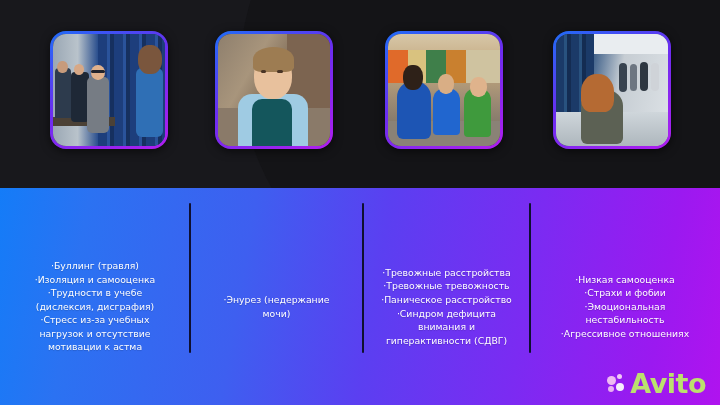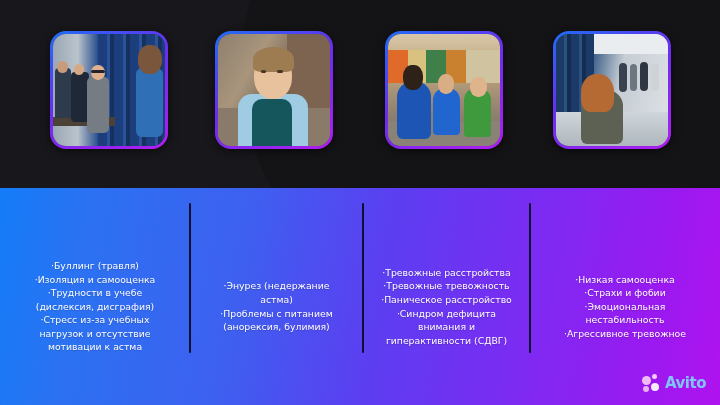--- a/index.html
+++ b/index.html
@@ -189,22 +189,22 @@
     position: relative;
     width: 19px;
     height: 19px;
   }
   .avito-mark i { position: absolute; border-radius: 50%; display: block; }
   .am1 { left: 0;    top: 2px;  width: 9px;  height: 9px;  background: #f7c9f3; }
   .am2 { left: 10px; top: 0;    width: 5px;  height: 5px;  background: #fbd8f8; }
   .am3 { left: 1px;  top: 12px; width: 6px;  height: 6px;  background: #f1bff0; }
   .am4 { left: 9px;  top: 9px;  width: 8px;  height: 8px;  background: #ffffff; }
   .avito-word {
-    color: #7dd3fc;
-    font-size: 15px;
+    color: #bef264;
+    font-size: 27px;
     font-weight: bold;
     letter-spacing: -0.5px;
     line-height: 19px;
   }
 </style>
 </head>
 <body>
 
 <div id="slide">
 
@@ -288,44 +288,42 @@
 (дислексия, дисграфия)</span>
           <span class="li">·Стресс из-за учебных
 нагрузок и отсутствие
 мотивации к астма</span>
         </div>
       </div>
 
       <div class="col col-2">
         <div class="col-text">
           <span class="li">·Энурез (недержание
-астма)</span>
-          <span class="li">·Проблемы с питанием
-(анорексия, булимия)</span>
+мочи)</span>
         </div>
       </div>
 
       <div class="col col-3">
         <div class="col-text">
           <span class="li">·Тревожные расстройства</span>
           <span class="li">·Тревожные тревожность</span>
           <span class="li">·Паническое расстройство</span>
           <span class="li">·Синдром дефицита
 внимания и
 гиперактивности (СДВГ)</span>
         </div>
       </div>
 
       <div class="col col-4">
         <div class="col-text">
           <span class="li">·Низкая самооценка</span>
           <span class="li">·Страхи и фобии</span>
           <span class="li">·Эмоциональная
 нестабильность</span>
-          <span class="li">·Агрессивное тревожное</span>
+          <span class="li">·Агрессивное отношениях</span>
         </div>
       </div>
 
     </div>
   </div>
 
   <div class="divider dv1"></div>
   <div class="divider dv2"></div>
   <div class="divider dv3"></div>
 

